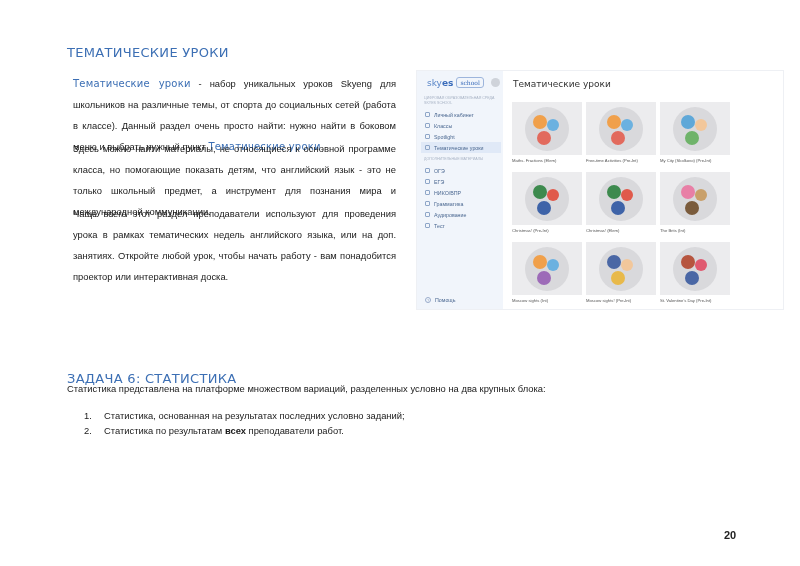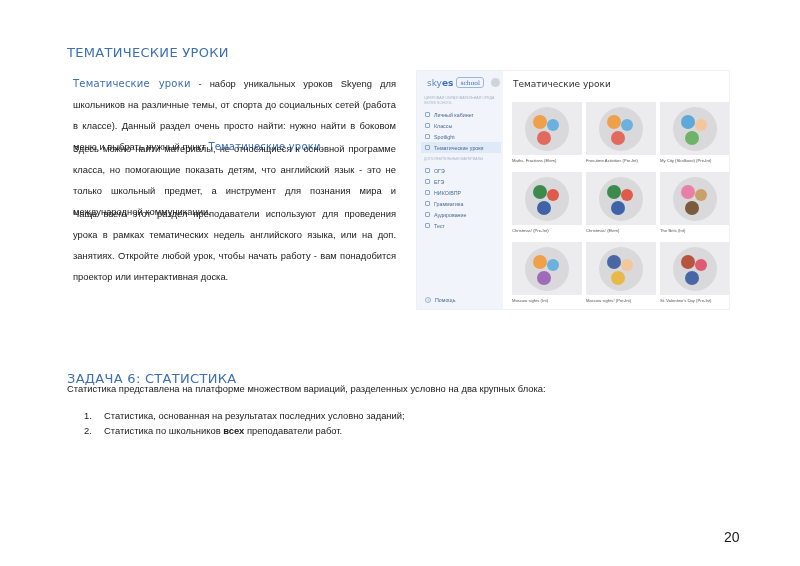--- a/index.html
+++ b/index.html
@@ -17,21 +17,21 @@
       position:absolute; left:73px; width:323px; font-size:9.4px; line-height:21px;
       text-align:justify; color:#1a1a1a;
     }
     .para .accent { color:#3c6fb4; font-family:"DejaVu Sans", sans-serif; font-size:10px; letter-spacing:0.2px; }
     #p1 { top:73px; }
     #p2 { top:138px; }
     #p3 { top:203px; }
 
     
     .shot {
-      position:absolute; left:416px; top:70px; width:314px; height:240px;
+      position:absolute; left:416px; top:70px; width:368px; height:240px;
       background:#fff; border:1px solid #eef0f4; box-sizing:border-box; overflow:hidden;
     }
     .sidebar {
       position:absolute; left:0; top:0; width:86px; height:240px; background:#f1f5fb;
     }
     .logo-row { position:absolute; top:6px; left:10px; display:flex; align-items:center; gap:3px; }
     .logo { font-size:9px; color:#5a86c8; font-family:"DejaVu Sans", sans-serif; }
     .logo b { font-weight:bold; color:#3b6dbb; }
     .school-badge {
       font-size:6px; border:1px solid #9db5dc; border-radius:3px; padding:0 3px; color:#3b6dbb;
@@ -52,21 +52,21 @@
     .card { width:70px; }
     .card-img { width:70px; height:53px; background:#ececee; display:flex; align-items:center; justify-content:center; }
     .circle { width:44px; height:44px; border-radius:50%; background:#d9d9dc; position:relative; overflow:hidden; }
     .circle .blob { position:absolute; border-radius:50%; }
     .card-label { font-size:4.2px; color:#555; margin-top:3px; white-space:nowrap; }
 
     .list { position:absolute; left:84px; top:409px; font-size:9.4px; line-height:14.5px; color:#1a1a1a; }
     .list-item { display:flex; }
     .list-num { width:20px; }
     #stat-intro { position:absolute; left:67px; top:383px; font-size:9.4px; color:#1a1a1a; white-space:nowrap; }
-    .page-num { position:absolute; left:724px; top:529px; font-size:14px; color:#222; }
+    .page-num { position:absolute; left:724px; top:529px; font-size:11px; color:#222;font-weight:bold; }
   </style>
 </head>
 <body>
 
 <div id="h1" class="heading">ТЕМАТИЧЕСКИЕ УРОКИ</div>
 
 <p class="para" id="p1" style="margin:0;">
   <span class="accent">Тематические уроки</span><span> - набор уникальных уроков Skyeng для школьников на различные темы, от спорта до социальных сетей (работа в классе). Данный раздел очень просто найти: нужно найти в боковом меню  и выбрать нужный пункт </span><span class="accent">Тематические уроки</span><span>.</span>
 </p>
 <p class="para" id="p2" style="margin:0;">Здесь можно найти материалы, не относящиеся к основной программе класса, но помогающие показать детям, что английский язык - это не только школьный предмет, а инструмент для познания мира и международной коммуникации.</p>
@@ -229,17 +229,17 @@
 
 <div id="h2" class="heading">ЗАДАЧА 6: СТАТИСТИКА</div>
 <div id="stat-intro">Статистика представлена на платформе множеством вариаций, разделенных условно на два крупных блока:</div>
 <div class="list">
   <div class="list-item">
     <span class="list-num">1.</span>
     <span>Статистика, основанная на результатах последних условно заданий;</span>
   </div>
   <div class="list-item">
     <span class="list-num">2.</span>
-    <span><span>Статистика по школьников </span><b>всех</b><span> преподаватели работ.</span></span>
+    <span><span>Статистика по результатам </span><b>всех</b><span> преподаватели работ.</span></span>
   </div>
 </div>
 
 <div class="page-num">20</div>
 
 </body></html>

